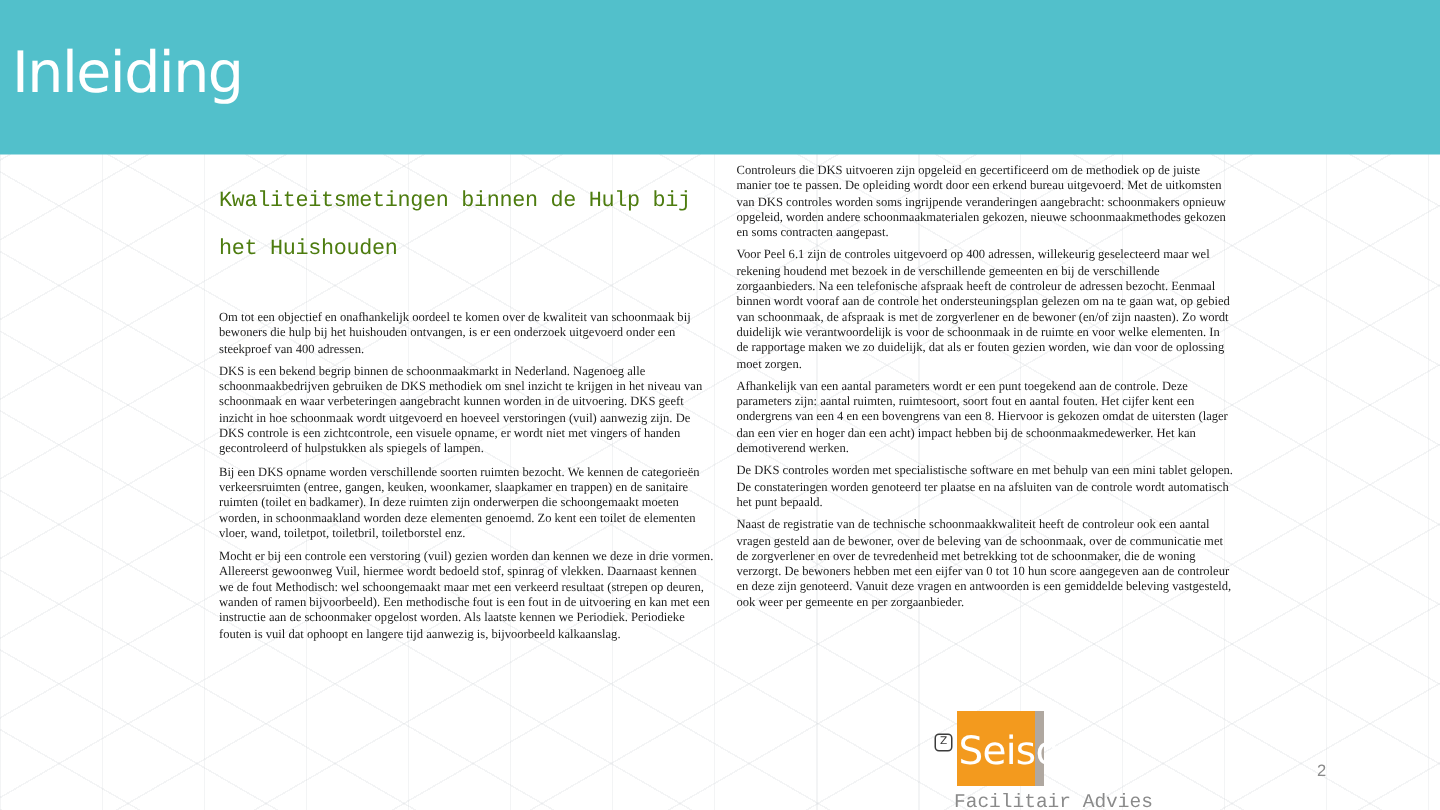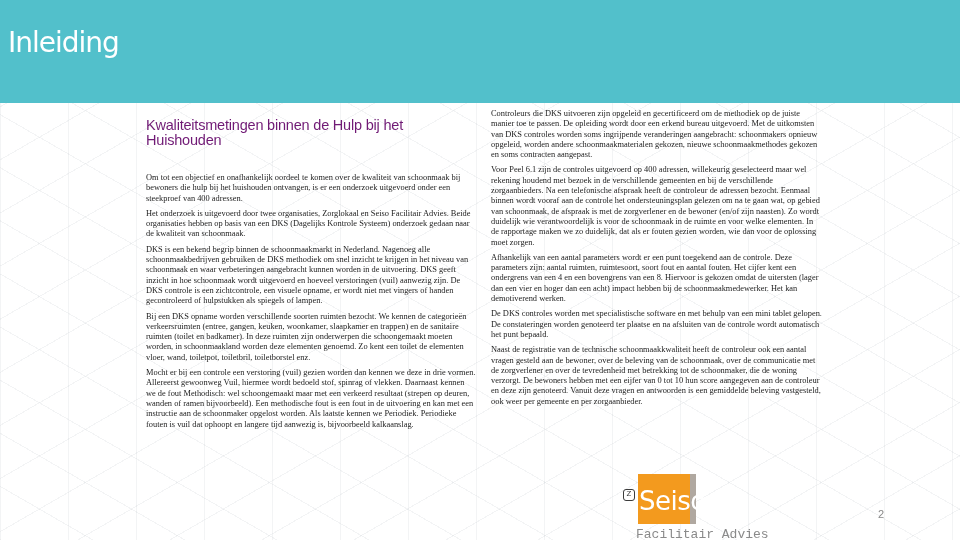--- a/index.html
+++ b/index.html
@@ -13,33 +13,33 @@
         repeating-linear-gradient(150deg, rgba(200,205,210,0.22) 0 1px, transparent 1px 46px),
         repeating-linear-gradient(90deg, rgba(200,205,210,0.22) 0 1px, transparent 1px 68px);
     }
     .title-bar {
       position: absolute; left: 0; top: 0; width: 960px; height: 103px;
       background: #52c0cb;
     }
     .slide-title {
       position: absolute; left: 8px; top: 26px;
       font-family: "DejaVu Sans", sans-serif;
-      font-size: 28px; color: #ffffff; letter-spacing: -1px;
+      font-size: 38px; color: #ffffff; letter-spacing: -1px;
       font-weight: normal;
     }
     .doc-col {
       position: absolute;
       font-size: 8.4px; line-height: 10.3px; color: #1c1c1c;
     }
     .doc-col p { margin-bottom: 5px; }
     .col-left { left: 146px; top: 118px; width: 330px; }
     .col-right { left: 491px; top: 109px; width: 332px; }
     .doc-heading {
-      font-family: Liberation Sans, sans-serif;
-      font-size: 14.5px; line-height: 15px; color: #701a75;
+      font-family: Liberation Mono, monospace;
+      font-size: 14.5px; line-height: 32px; color: #4d7c0f;
       font-weight: normal; margin-bottom: 25px; letter-spacing: -0.2px;
     }
     .col-left .body { margin-top: 0; }
     .logos {
       position: absolute; left: 395px; top: 482px; width: 310px; height: 58px;
     }
     .zorg {
       position: absolute; left: 3px; top: 14px;
       font-family: "DejaVu Sans", sans-serif; font-size: 19px; letter-spacing: 5px;
       font-weight: bold; white-space: nowrap; margin-top: 48px;
@@ -80,21 +80,20 @@
 <body>
 
 <div class="title-bar">
   <h1 class="slide-title">Inleiding</h1>
 </div>
 
 <div class="doc-col col-left">
   <h2 class="doc-heading">Kwaliteitsmetingen binnen de Hulp bij het Huishouden</h2>
   <div class="body">
     <p>Om tot een objectief en onafhankelijk oordeel te komen over de kwaliteit van schoonmaak bij bewoners die hulp bij het huishouden ontvangen, is er een onderzoek uitgevoerd onder een steekproef van 400 adressen.</p>
-    <p>Het onderzoek is uitgevoerd door twee organisaties, Zorglokaal en Seiso Facilitair Advies. Beide organisaties hebben op basis van een DKS (Dagelijks Kontrole Systeem) onderzoek gedaan naar de kwaliteit van schoonmaak.</p>
     <p>DKS is een bekend begrip binnen de schoonmaakmarkt in Nederland. Nagenoeg alle schoonmaakbedrijven gebruiken de DKS methodiek om snel inzicht te krijgen in het niveau van schoonmaak en waar verbeteringen aangebracht kunnen worden in de uitvoering. DKS geeft inzicht in hoe schoonmaak wordt uitgevoerd en hoeveel verstoringen (vuil) aanwezig zijn. De DKS controle is een zichtcontrole, een visuele opname, er wordt niet met vingers of handen gecontroleerd of hulpstukken als spiegels of lampen.</p>
     <p>Bij een DKS opname worden verschillende soorten ruimten bezocht. We kennen de categorieën verkeersruimten (entree, gangen, keuken, woonkamer, slaapkamer en trappen) en de sanitaire ruimten (toilet en badkamer). In deze ruimten zijn onderwerpen die schoongemaakt moeten worden, in schoonmaakland worden deze elementen genoemd. Zo kent een toilet de elementen vloer, wand, toiletpot, toiletbril, toiletborstel enz.</p>
     <p>Mocht er bij een controle een verstoring (vuil) gezien worden dan kennen we deze in drie vormen. Allereerst gewoonweg Vuil, hiermee wordt bedoeld stof, spinrag of vlekken. Daarnaast kennen we de fout Methodisch: wel schoongemaakt maar met een verkeerd resultaat (strepen op deuren, wanden of ramen bijvoorbeeld). Een methodische fout is een fout in de uitvoering en kan met een instructie aan de schoonmaker opgelost worden. Als laatste kennen we Periodiek. Periodieke fouten is vuil dat ophoopt en langere tijd aanwezig is, bijvoorbeeld kalkaanslag.</p>
   </div>
 </div>
 
 <div class="doc-col col-right">
   <p>Controleurs die DKS uitvoeren zijn opgeleid en gecertificeerd om de methodiek op de juiste manier toe te passen. De opleiding wordt door een erkend bureau uitgevoerd. Met de uitkomsten van DKS controles worden soms ingrijpende veranderingen aangebracht: schoonmakers opnieuw opgeleid, worden andere schoonmaakmaterialen gekozen, nieuwe schoonmaakmethodes gekozen en soms contracten aangepast.</p>
   <p>Voor Peel 6.1 zijn de controles uitgevoerd op 400 adressen, willekeurig geselecteerd maar wel rekening houdend met bezoek in de verschillende gemeenten en bij de verschillende zorgaanbieders. Na een telefonische afspraak heeft de controleur de adressen bezocht. Eenmaal binnen wordt vooraf aan de controle het ondersteuningsplan gelezen om na te gaan wat, op gebied van schoonmaak, de afspraak is met de zorgverlener en de bewoner (en/of zijn naasten). Zo wordt duidelijk wie verantwoordelijk is voor de schoonmaak in de ruimte en voor welke elementen. In de rapportage maken we zo duidelijk, dat als er fouten gezien worden, wie dan voor de oplossing moet zorgen.</p>
   <p>Afhankelijk van een aantal parameters wordt er een punt toegekend aan de controle. Deze parameters zijn: aantal ruimten, ruimtesoort, soort fout en aantal fouten. Het cijfer kent een ondergrens van een 4 en een bovengrens van een 8. Hiervoor is gekozen omdat de uitersten (lager dan een vier en hoger dan een acht) impact hebben bij de schoonmaakmedewerker. Het kan demotiverend werken.</p>

